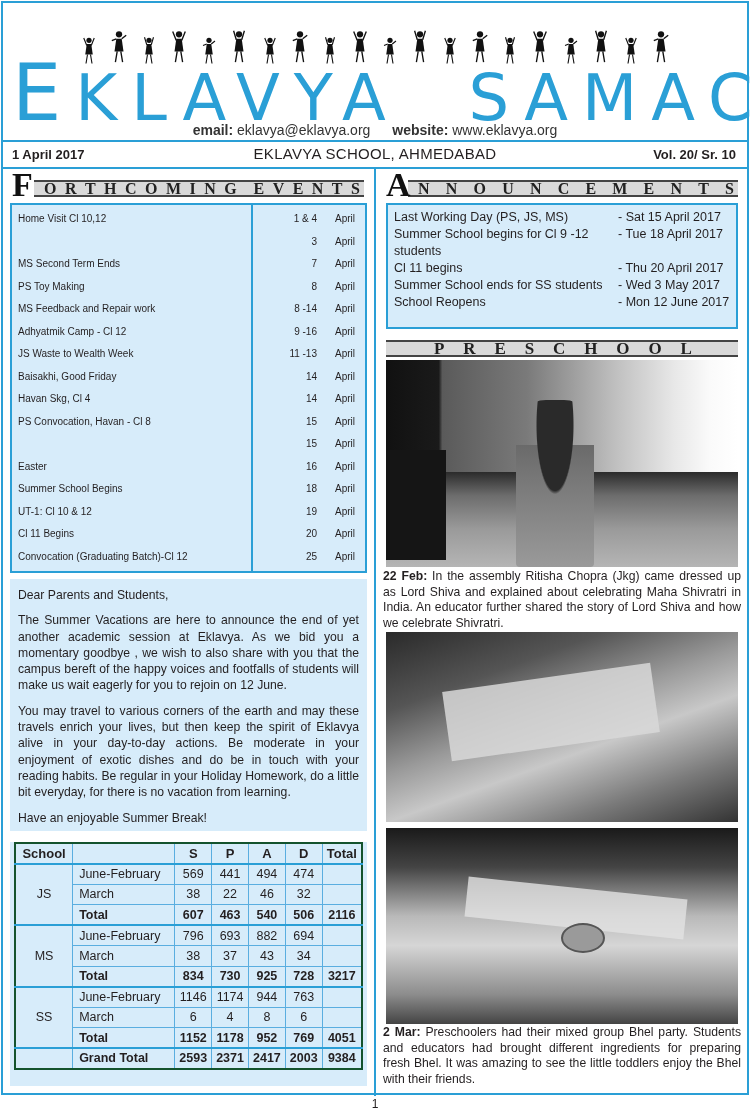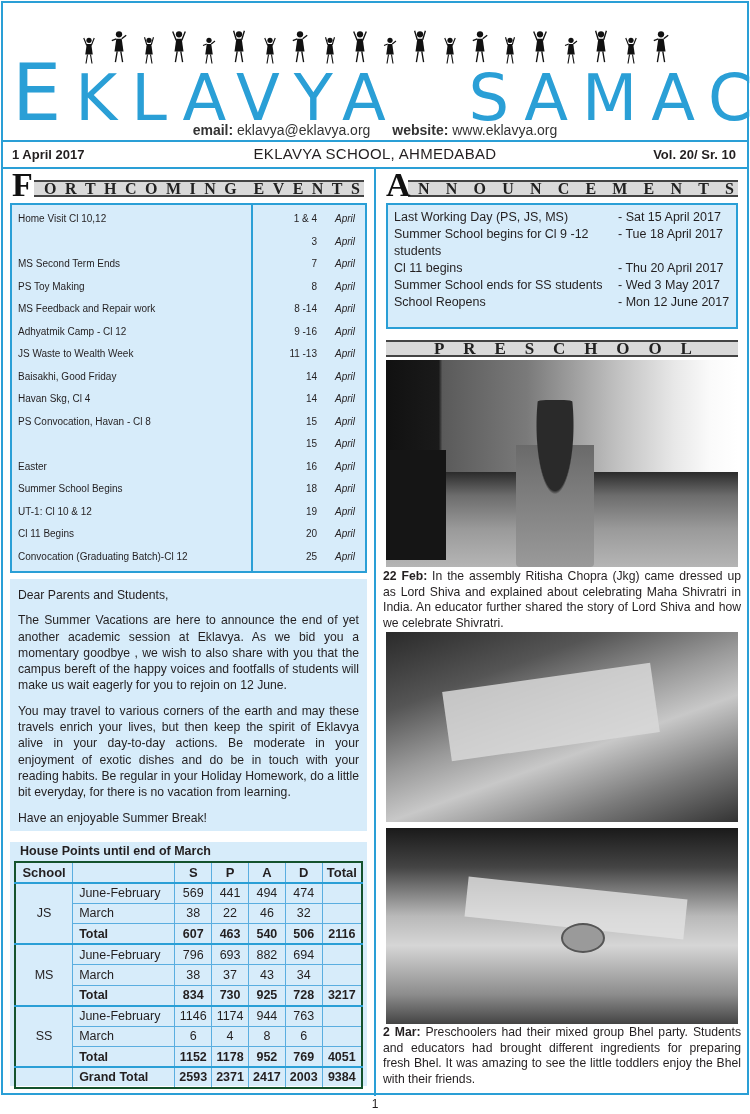--- a/index.html
+++ b/index.html
@@ -31,21 +31,21 @@
   .sec-head .bar { position: absolute; left: 22px; right: 0; top: 6px; height: 17px; background: #d9d9d9; border-top: 2px solid #444; border-bottom: 2px solid #444; }
   .sec-head .initial { position: absolute; left: 0; top: -6px; font-family: "Liberation Serif", serif; font-weight: bold; font-size: 34px; line-height: 34px; color: #111; }
   .sec-head .rest { position: absolute; left: 32px; right: 4px; top: 6px; font-family: "Liberation Serif", serif; font-weight: bold; font-size: 16px; line-height: 18px; letter-spacing: 10px; white-space: nowrap; color: #222; display: flex; justify-content: space-between; }
 
   
   .events-box { position: absolute; left: 10px; top: 203px; width: 357px; height: 370px; background: #d7ecfa; border: 2px solid #2a9fd6; }
   .events-box .vline { position: absolute; left: 239px; top: 0; width: 2px; height: 100%; background: #2a9fd6; }
   .event-row { position: absolute; left: 4px; width: 345px; height: 22px; font-size: 10px; line-height: 22px; }
   .event-row .name { position: absolute; left: 2px; }
   .event-row .day { position: absolute; right: 44px; }
-  .event-row .mon { position: absolute; right: 6px; font-style: italic; }
+  .event-row .mon { position: absolute; right: 6px; }
 
   
   .letter { position: absolute; left: 10px; top: 579px; width: 357px; height: 252px; background: #d7ecfa; padding: 8px 8px; font-size: 12.2px; line-height: 16.3px; color: #231f20; }
   .letter p { text-align: justify; margin-bottom: 9px; }
 
   
   .house { position: absolute; left: 10px; top: 842px; width: 357px; height: 244px; background: #d7ecfa; padding: 0 4px; }
   .house .cap { font-weight: bold; font-size: 12.5px; padding: 2px 6px 0; height: 19px; }
   .house table { border-collapse: collapse; width: 349px; font-size: 12.5px; }
   .house td { border: 1px solid #5aaee0; text-align: center; height: 20.5px; padding: 0 2px; }
@@ -336,21 +336,20 @@
 </div>
 
 <div class="letter">
   <p>Dear Parents and Students,</p>
   <p>The Summer Vacations are here to announce the end of yet another academic session at Eklavya. As we bid you a momentary goodbye , we wish to also share with you that the campus bereft of the happy voices and footfalls of students will make us wait eagerly for you to rejoin on 12 June.</p>
   <p>You may travel to various corners of the earth and may these travels enrich your lives, but then keep the spirit of Eklavya alive in your day-to-day actions. Be moderate in your enjoyment of exotic dishes and do be in touch with your reading habits. Be regular in your Holiday Homework, do a little bit everyday, for there is no vacation from learning.</p>
   <p>Have an enjoyable Summer Break!</p>
 </div>
 
 <div class="house">
-  <div class="cap">House Points until end of March</div>
   <table>
       <tbody id="house-body">
         <tr class="head">
           <td class="sch">School</td>
           <td class="lbl"></td>
           <td class="num">S</td>
           <td class="num">P</td>
           <td class="num">A</td>
           <td class="num">D</td>
           <td class="tot">Total</td>

